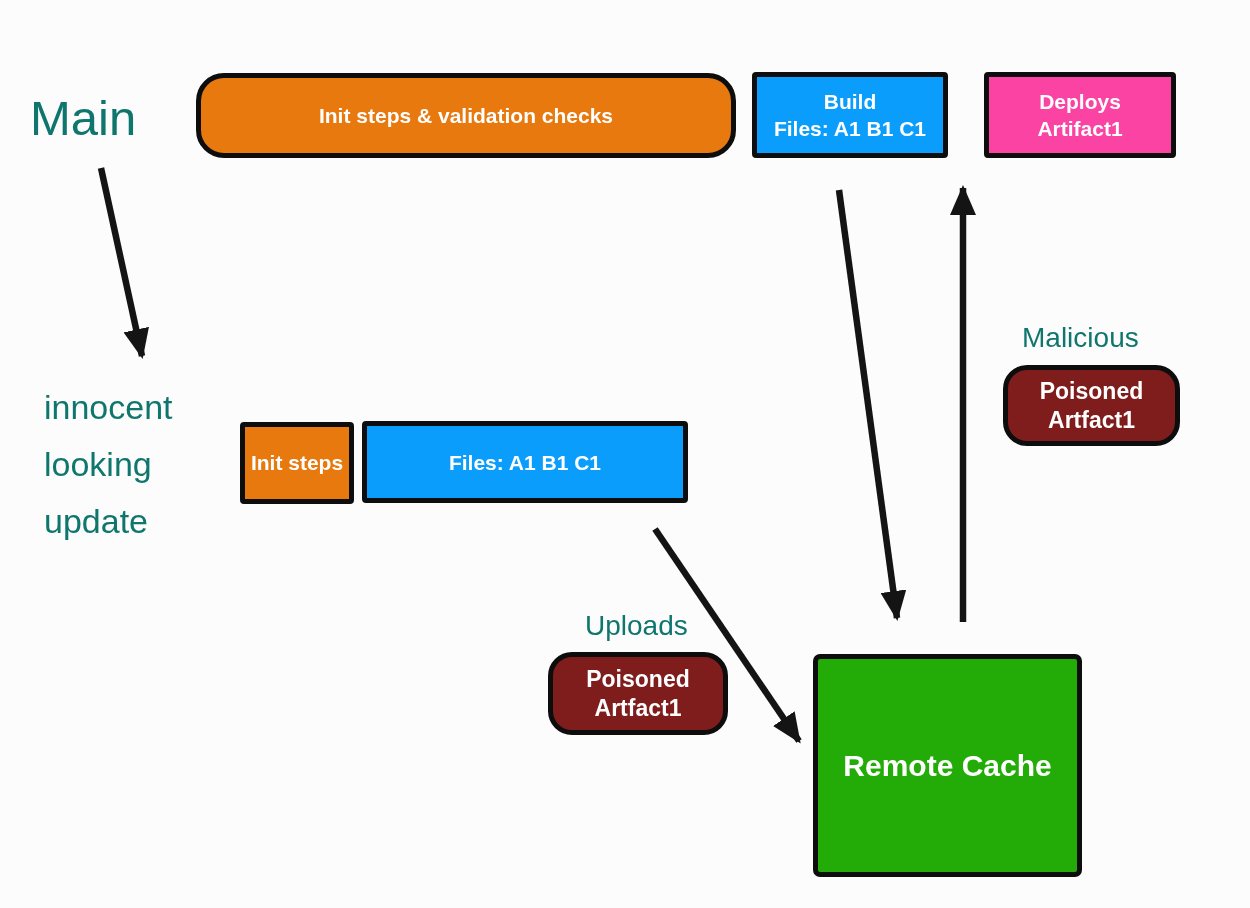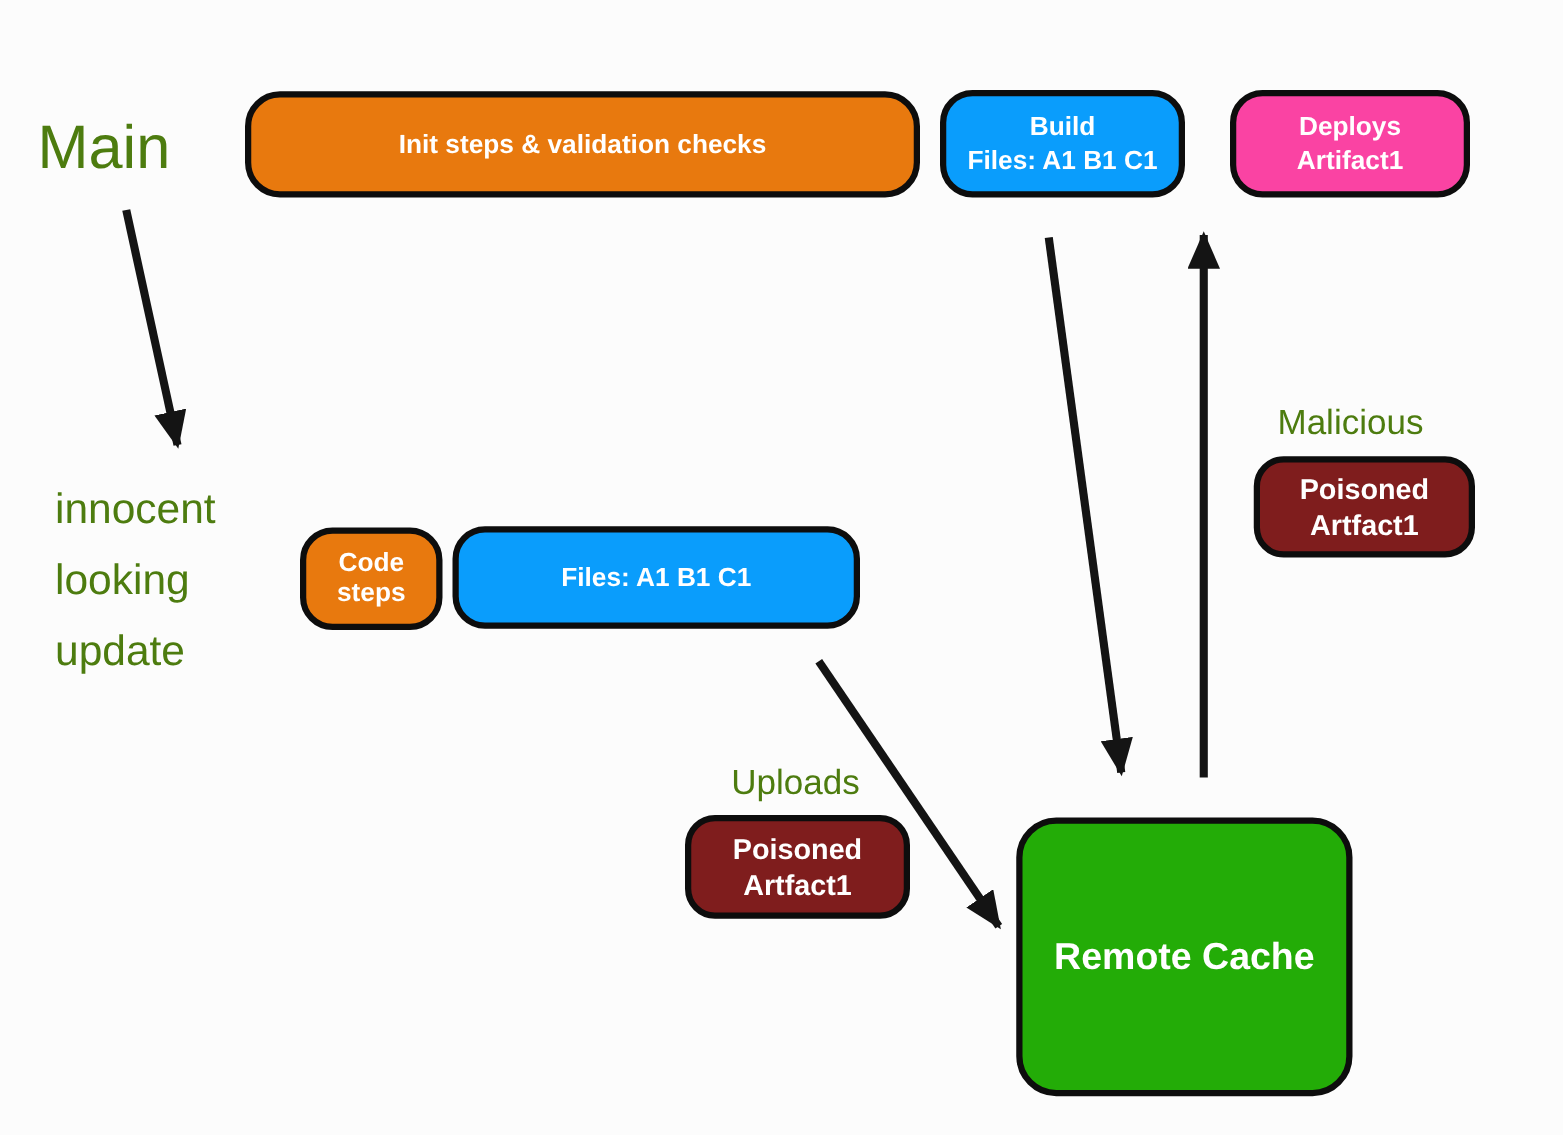--- a/index.html
+++ b/index.html
@@ -3,47 +3,47 @@
 <meta charset="utf-8">
 <style>
   html,body{margin:0;padding:0;}
   body{
     width:1250px;height:908px;position:relative;overflow:hidden;
     background:#FCFCFC;
     font-family:"Liberation Sans",sans-serif;
   }
   .stage{position:absolute;inset:0;width:1250px;height:908px;}
   
-  .free-label{position:absolute;color:#4d7c0f;white-space:pre-line;}
+  .free-label{position:absolute;color:#0f766e;white-space:pre-line;}
   .lbl-main{left:30px;top:92px;font-size:49px;line-height:52px;}
   .lbl-innocent{left:44px;top:379px;width:212px;font-size:34px;line-height:57px;}
   .lbl-hash{left:683px;top:290px;font-size:29px;line-height:35px;}
   .lbl-downloads{left:1022px;top:322px;font-size:28px;}
   .lbl-uploads{left:585px;top:610px;font-size:28px;}
   
   .node{
     position:absolute;box-sizing:border-box;
-    border:5px solid #0D0D0D;border-radius:26px;
+    border:5px solid #0D0D0D;border-radius:4px;
     display:flex;flex-direction:column;align-items:center;justify-content:center;
     color:#FFFFFF;font-weight:bold;text-align:center;
   }
   .node span{display:block;}
   .orange{background:#E8790E;}
   .blue{background:#0A9DFC;}
   .pink{background:#FA43A3;}
   .teal{background:#7f1d1d;}
   .green{background:#23AC07;}
   .n-init-validation{left:196px;top:73px;width:540px;height:85px;border-radius:28px;font-size:21px;}
   .n-build{left:752px;top:72px;width:196px;height:86px;font-size:21px;line-height:27px;}
   .n-deploys{left:984px;top:72px;width:192px;height:86px;font-size:21px;line-height:27px;}
   .n-init-steps{left:240px;top:422px;width:114px;height:82px;font-size:21px;}
   .n-build-malicious{left:362px;top:421px;width:326px;height:82px;font-size:21px;line-height:27px;}
   .n-poisoned-download{left:1003px;top:365px;width:177px;height:81px;border-radius:24px;font-size:23px;line-height:29px;}
   .n-poisoned-upload{left:548px;top:652px;width:180px;height:83px;border-radius:24px;font-size:23px;line-height:29px;}
-  .n-remote-cache{left:813px;top:654px;width:269px;height:223px;border-radius:32px;font-size:30px;}
+  .n-remote-cache{left:813px;top:654px;width:269px;height:223px;border-radius:7px;font-size:30px;}
   svg.arrows{position:absolute;left:0;top:0;pointer-events:none;}
   svg.arrows line{stroke:#141414;stroke-width:6.5px;}
   svg.arrows .head{fill:#141414;}
 </style>
 </head>
 <body>
 
 <div class="stage">
 
   <svg class="arrows" width="1250" height="908" viewBox="0 0 1250 908">
@@ -75,21 +75,21 @@
     <span>Build</span>
     <span>Files: A1 B1 C1</span>
   </div>
 
   <div class="node pink n-deploys">
     <span>Deploys</span>
     <span>Artifact1</span>
   </div>
 
   <div class="node orange n-init-steps">
-    <span>Code steps</span>
+    <span>Init steps</span>
   </div>
 
   <div class="node blue n-build-malicious">
     <span>Files: A1 B1 C1</span>
   </div>
 
   <div class="node teal n-poisoned-download">
     <span>Poisoned</span>
     <span>Artfact1</span>
   </div>

